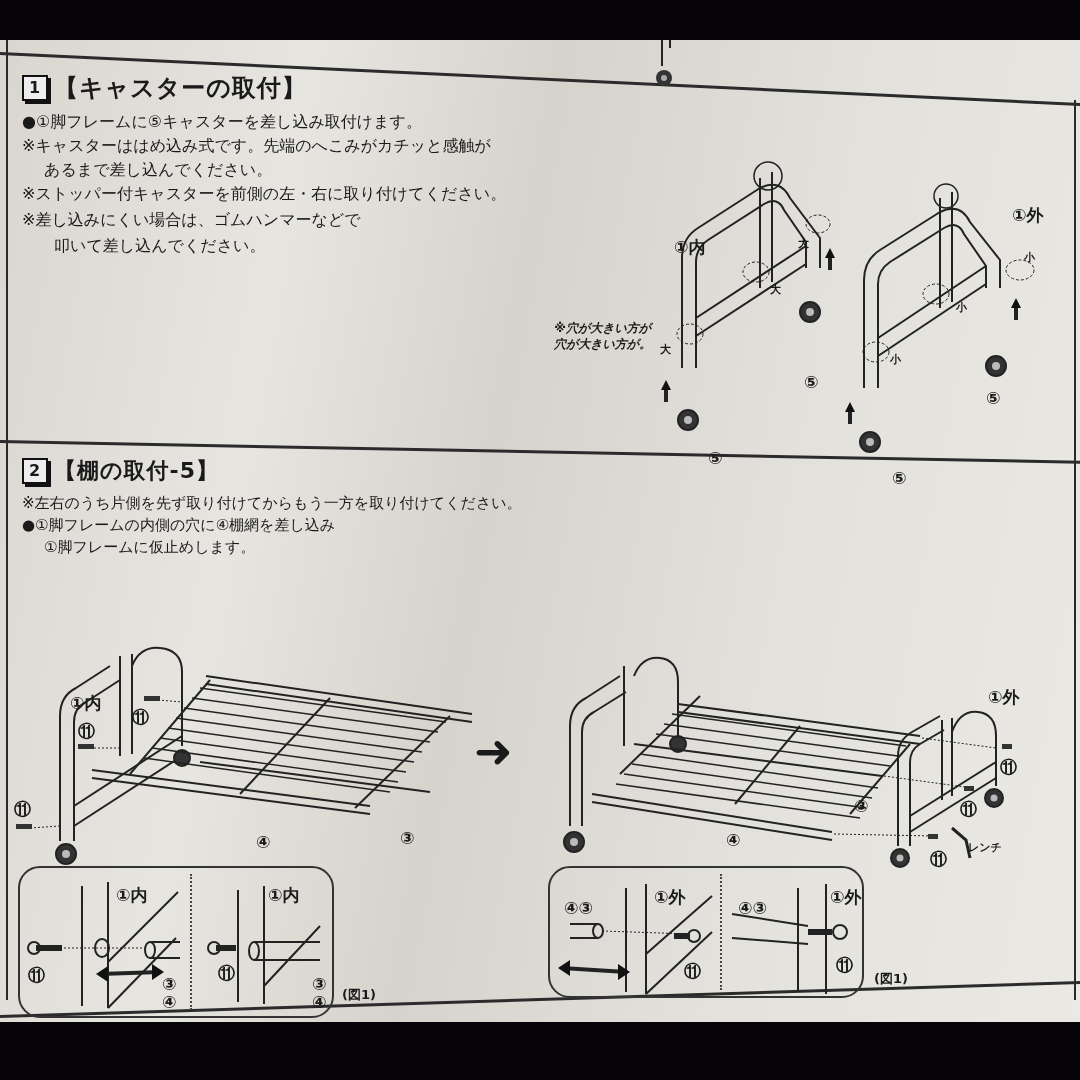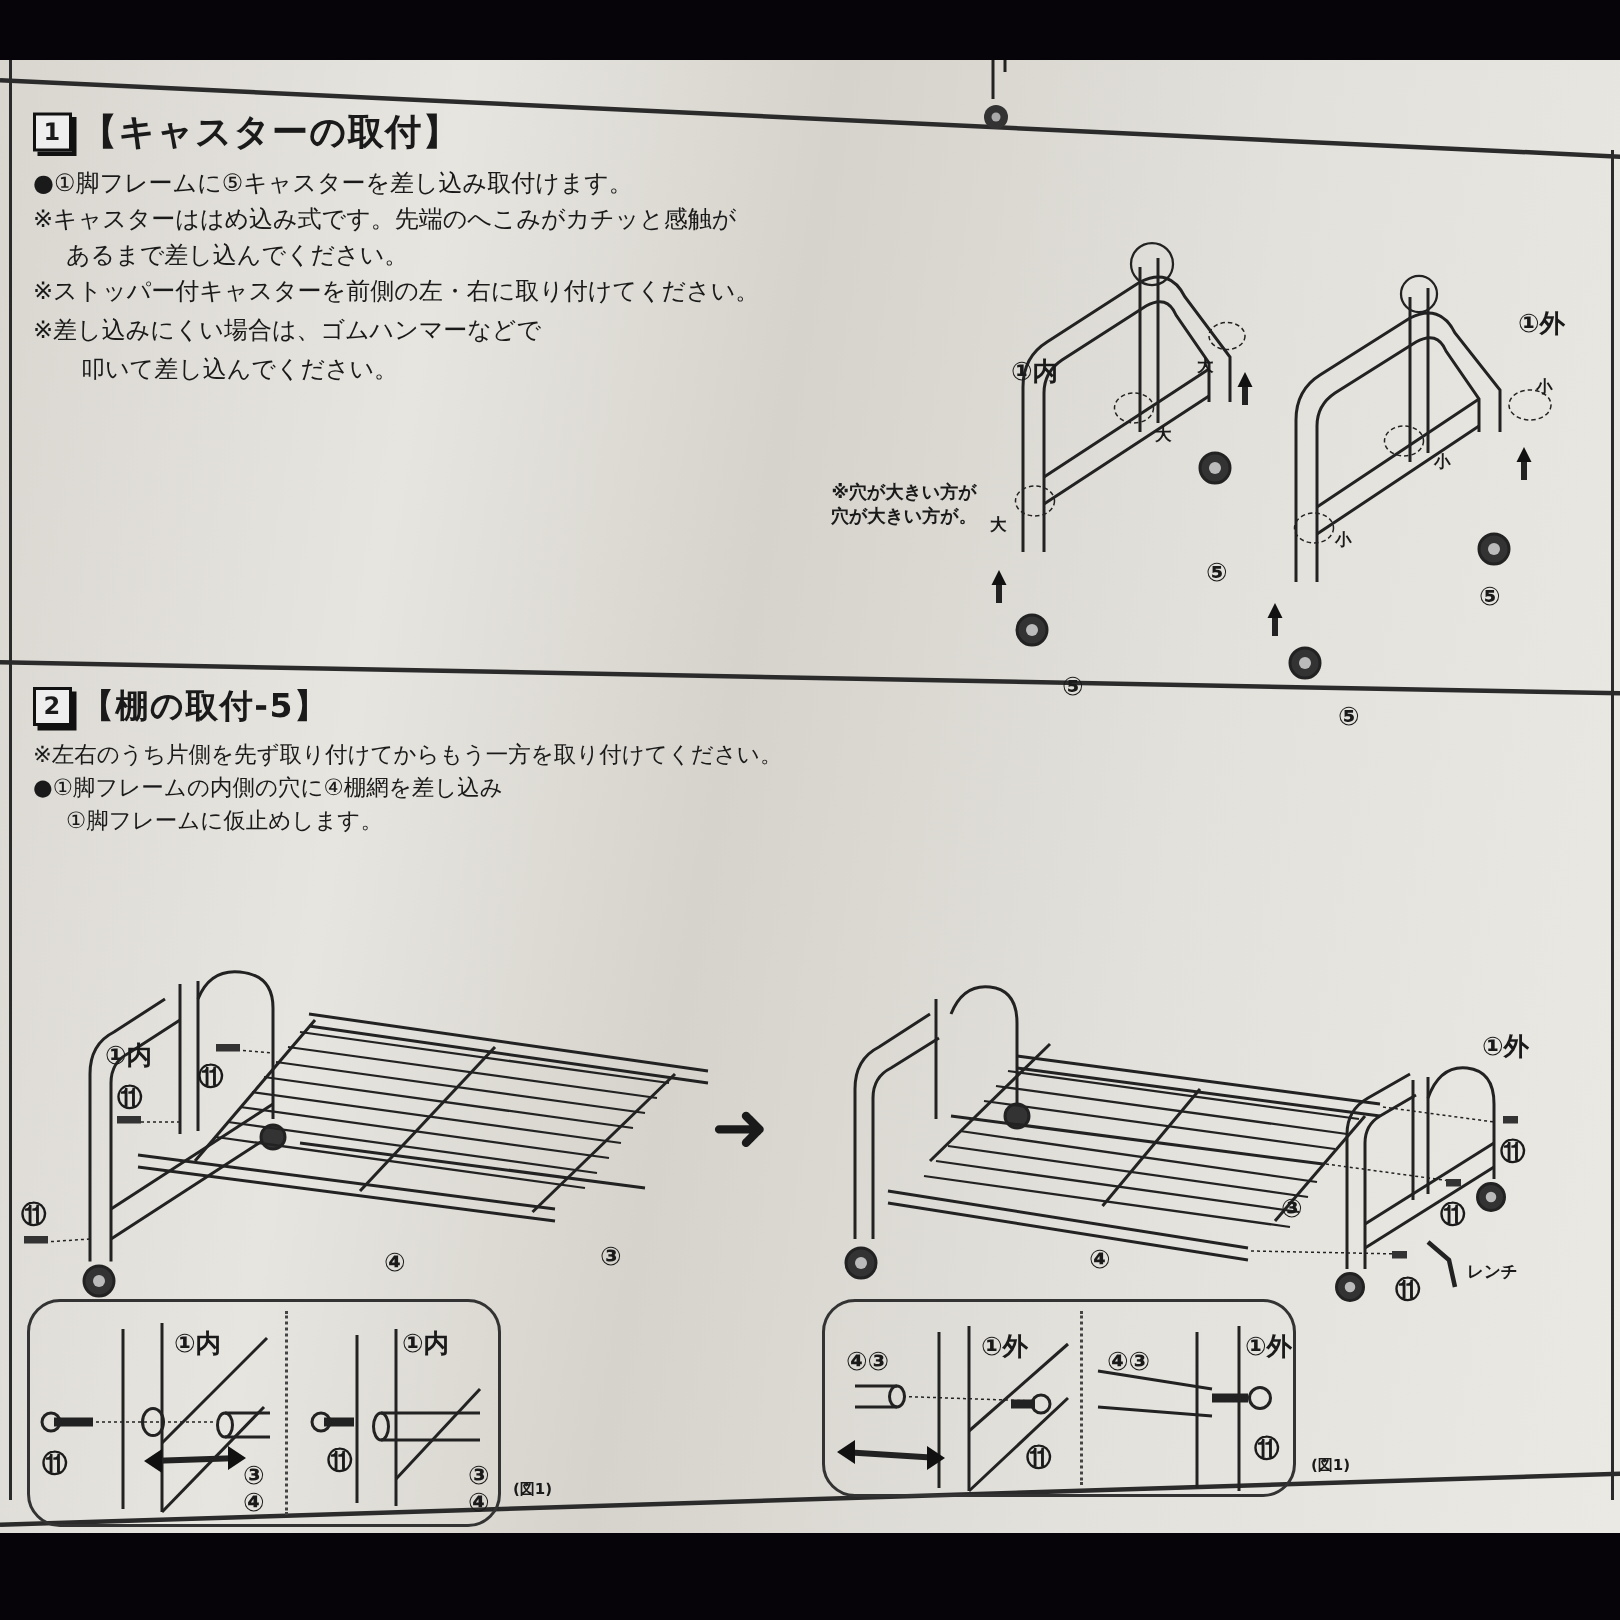--- a/index.html
+++ b/index.html
@@ -38,21 +38,21 @@
   .diagram { position: absolute; }
   .diagram svg { display: block; overflow: visible; }
   .lbl { position: absolute; font-size: 17px; font-weight: bold; white-space: nowrap; }
   .lbl.sm { font-size: 11px; }
   .note { position: absolute; font-size: 12px; font-weight: bold; line-height: 16px; text-align: right; white-space: nowrap; }
 
   .fig-box {
     position: absolute; border: 2px solid #333; border-radius: 22px;
   }
   .fig-sep { position: absolute; top: 6px; bottom: 6px; border-left: 2px dotted #444; }
-  .fig-caption { position: absolute; font-size: 10px; font-weight: bold; text-align: right; }
+  .fig-caption { position: absolute; font-size: 13px; font-weight: bold; text-align: right; }
   .arrow-big { position: absolute; font-size: 46px; line-height: 1; font-weight: bold; }
 </style>
 </head>
 <body>
 
 <div class="paper">
   <div class="page-frame-left"></div>
   <div class="page-frame-right"></div>
   <div class="divider top"></div>
   <div class="divider mid"></div>
@@ -102,21 +102,21 @@
         <circle cx="150" cy="154" r="4" fill="#bbb" stroke="none"></circle>
     </svg>
     <span class="lbl" style="left:14px; top:78px;">①内</span>
     <span class="lbl sm" style="left:138px; top:78px;">大</span>
     <span class="lbl sm" style="left:110px; top:124px;">大</span>
     <span class="lbl sm" style="left:0px; top:184px;">大</span>
     <span class="lbl" style="left:144px; top:214px;">⑤</span>
     <span class="lbl" style="left:48px; top:290px;">⑤</span>
   </div>
 
-  <div class="note" style="left:554px; top:280px;">
+  <div class="note" style="left:554px; top:280px;font-style:italic;">
     <div>※穴が大きい方が</div>
     <div>穴が大きい方が。</div>
   </div>
 
   <div class="diagram" style="left:840px; top:130px;">
     <svg width="200" height="290" fill="none" stroke="#222" stroke-width="2">
       <path d="M24 218 L24 110 Q24 90 40 80 L100 42 Q120 32 130 52 L160 90 L160 118"></path>
       <path d="M38 218 L38 114 Q38 100 50 92 L104 58 Q118 50 124 64 L146 96 L146 118"></path>
       <line x1="100" y1="28" x2="100" y2="138"></line>
         <line x1="112" y1="22" x2="112" y2="132"></line>
@@ -250,21 +250,21 @@
         <rect x="442" y="108" width="10" height="5"></rect>
           <rect x="404" y="150" width="10" height="5"></rect>
           <rect x="368" y="198" width="10" height="5"></rect>
       </g>
       <path d="M392 192 L406 204 L410 222" stroke-width="3"></path>
     </svg>
     <span class="lbl" style="left:428px; top:50px;">①外</span>
     <span class="lbl" style="left:440px; top:120px;">⑪</span>
     <span class="lbl" style="left:400px; top:162px;">⑪</span>
     <span class="lbl" style="left:370px; top:212px;">⑪</span>
-    <span class="lbl sm" style="left:418px; top:204px;">レンチ</span>
+    <span class="lbl sm" style="left:408px; top:204px;">レンチ</span>
     <span class="lbl" style="left:294px; top:160px;">③</span>
     <span class="lbl" style="left:166px; top:194px;">④</span>
   </div>
 
   <div class="fig-box" style="left:18px; top:826px; width:316px; height:152px;">
     <div class="fig-sep" style="left:170px;"></div>
     <svg width="316" height="152" fill="none" stroke="#222" stroke-width="2" style="position:absolute;left:0;top:0">
       <line x1="62" y1="18" x2="62" y2="138"></line>
         <line x1="88" y1="14" x2="88" y2="140"></line>
       <line x1="88" y1="94" x2="158" y2="24"></line>

